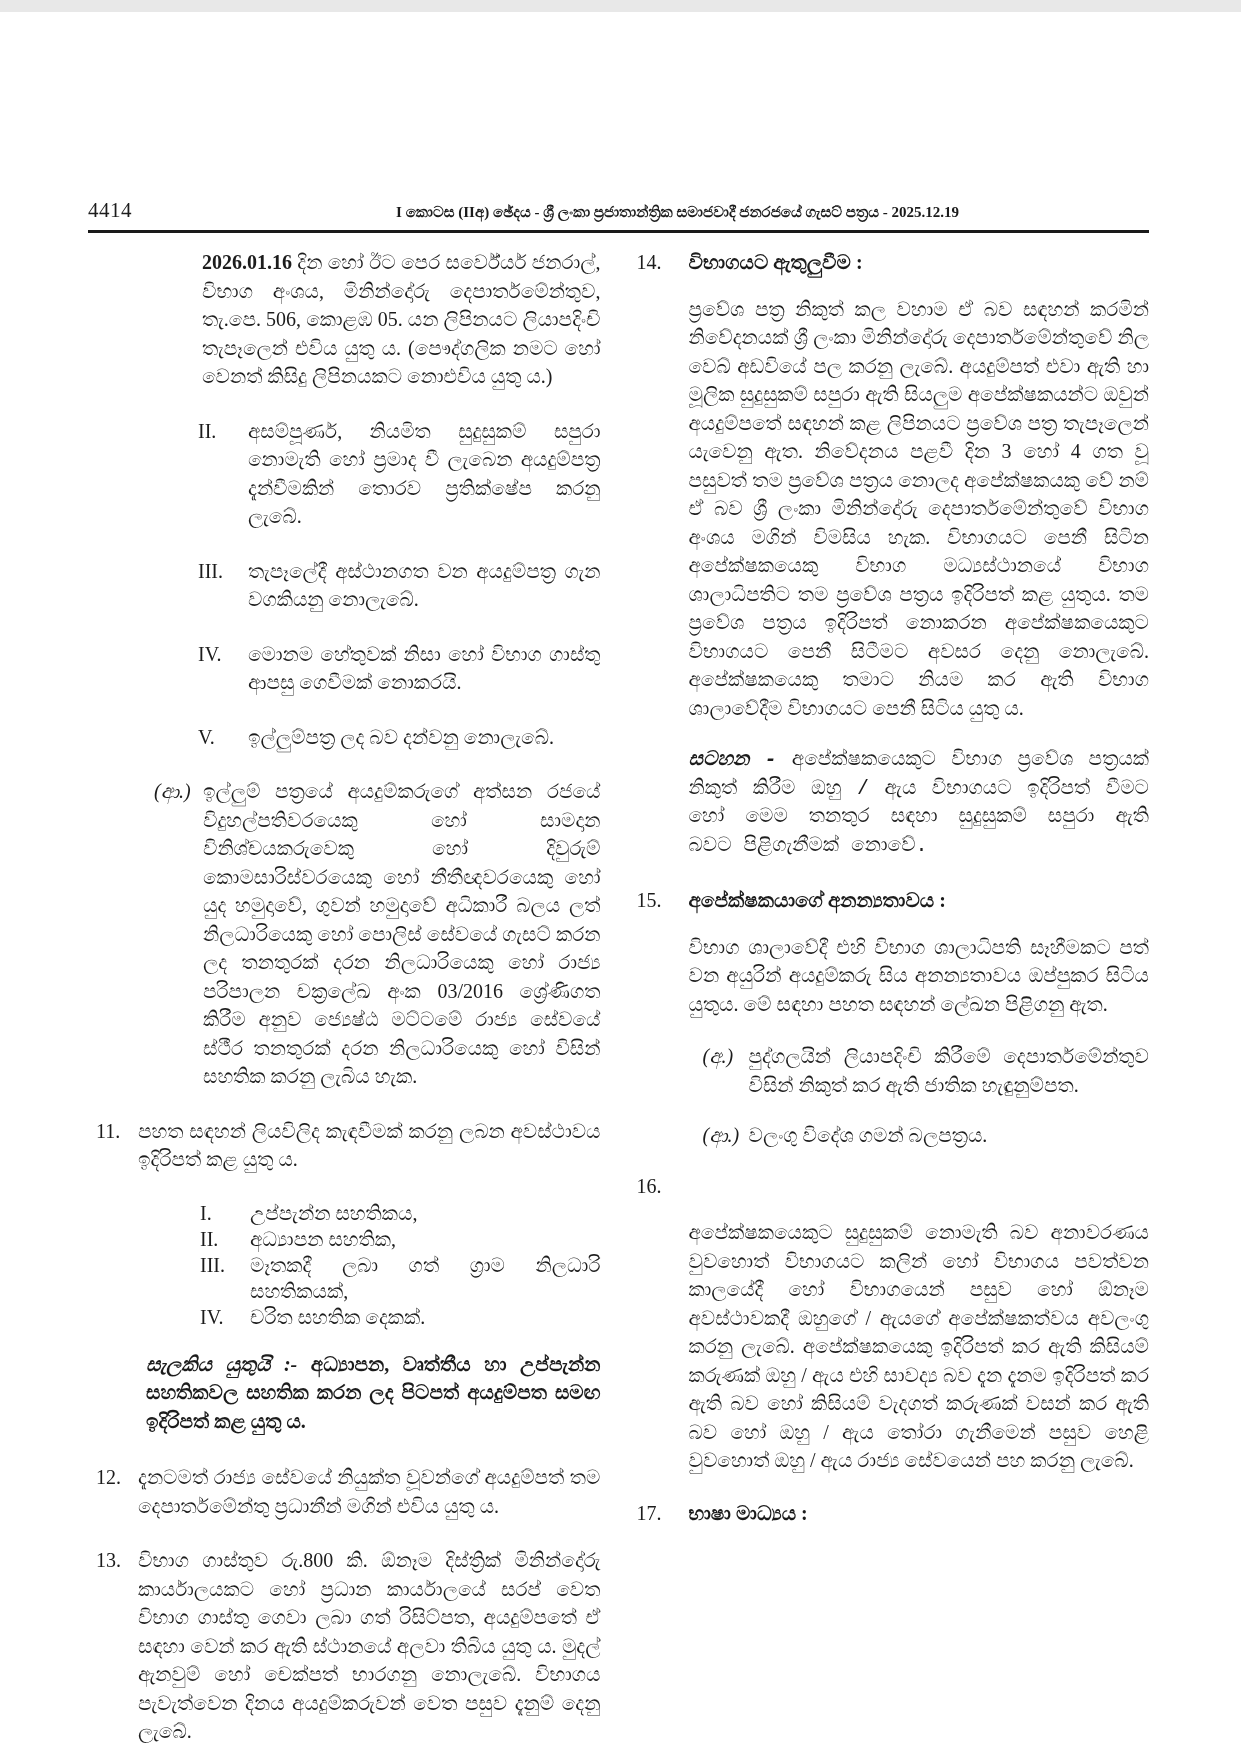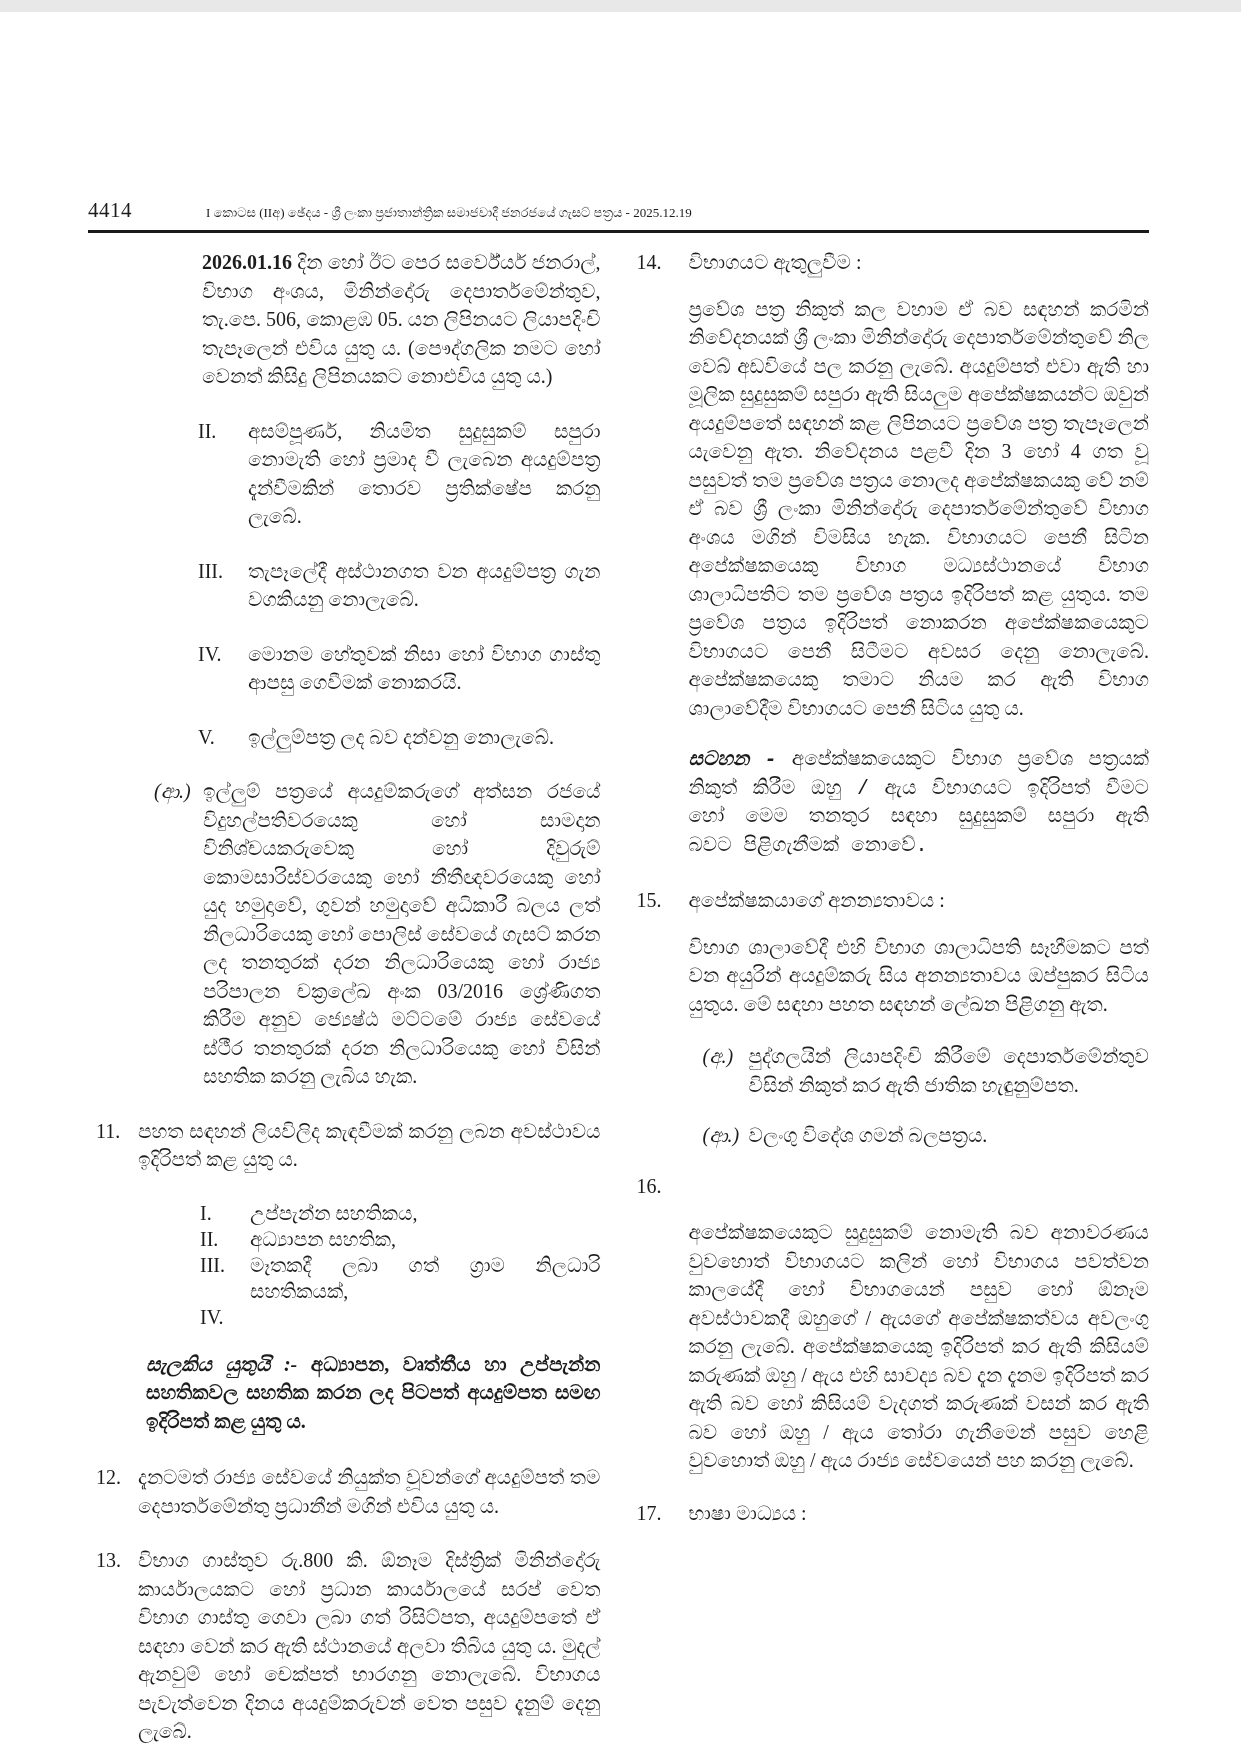--- a/index.html
+++ b/index.html
@@ -4,21 +4,21 @@
 <style>
   html,body{margin:0;padding:0;background:#e8e8e8;}
   .page{
     width:1241px;height:1754px;background:#ffffff;margin:12px auto;
     box-sizing:border-box;padding:186px 92px 0 88px;color:#1c1c1c;
     font-family:"Liberation Serif","DejaVu Sans",serif;
     position:relative;overflow:hidden;
   }
   .header{display:flex;align-items:baseline;}
   .pageno{font-size:21px;letter-spacing:.5px;flex:none;width:118px;}
-  .htitle{flex:1;text-align:left;font-weight:normal;font-size:13px;}
+  .htitle{flex:1;text-align:center;font-weight:bold;font-size:15px;}
   .rule{border-bottom:3px solid #1a1a1a;margin-top:7px;}
   .cols{display:flex;gap:36px;margin-top:15px;}
   .col{flex:1;min-width:0;font-size:20px;line-height:28.5px;text-align:justify;}
   p{margin:0;}
   
   .intro{margin:0 0 26px 114px;}
   .intro b{font-weight:bold;}
   .ritem{display:flex;margin:0 0 26px 110px;}
   .rlabel{flex:none;width:50px;}
   .ritem p{flex:1;}
@@ -30,21 +30,21 @@
   .nitem p{flex:1;}
   .sublist{margin:0 0 20px 0;}
   .subitem{display:flex;margin:0 0 0 112px;line-height:26px;}
   .sublabel{flex:none;width:50px;}
   .subitem p{flex:1;}
   .note{margin:20px 0 28px 58px;font-weight:bold;}
   .notelabel{font-style:italic;}
   
   .hitem{display:flex;margin:0 0 18px 0;}
   .hnum{flex:none;width:52px;}
-  .hitem p{flex:1;text-align:left;}
+  .hitem p{flex:1;text-align:left;font-weight:bold;}
   .rbody{margin:0 0 24px 52px;}
   .rnote{margin:0 0 26px 52px;font-family:Liberation Mono, monospace;}
   .rnotelabel{font-style:italic;font-weight:bold;}
   .rsub{display:flex;margin:0 0 22px 66px;}
   .rsublabel{flex:none;width:46px;font-style:italic;}
   .rsub p{flex:1;}
 </style>
 </head>
 <body>
 
@@ -97,20 +97,21 @@
         <div class="subitem">
           <span class="sublabel">II.</span>
           <p>අධ්‍යාපන සහතික,</p>
         </div>
         <div class="subitem">
           <span class="sublabel">III.</span>
           <p>මෑතකදී ලබා ගත් ග්‍රාම නිලධාරි සහතිකයක්,</p>
         </div>
         <div class="subitem">
           <span class="sublabel">IV.</span>
+          <p>චරිත සහතික දෙකක්.</p>
         </div>
       </div>
 
       <p class="note"><i class="notelabel">සැලකිය යුතුයි :-</i><span> අධ්‍යාපන, වෘත්තීය හා උප්පැන්න සහතිකවල සහතික කරන ලද පිටපත් අයදුම්පත සමඟ ඉදිරිපත් කළ යුතු ය.</span></p>
 
       <div class="nitem">
         <span class="nlabel">12.</span>
         <p>දැනටමත් රාජ්‍ය සේවයේ නියුක්ත වූවන්ගේ අයදුම්පත් තම දෙපාර්තමේන්තු ප්‍රධානීන් මගින් එවිය යුතු ය.</p>
       </div>
 

